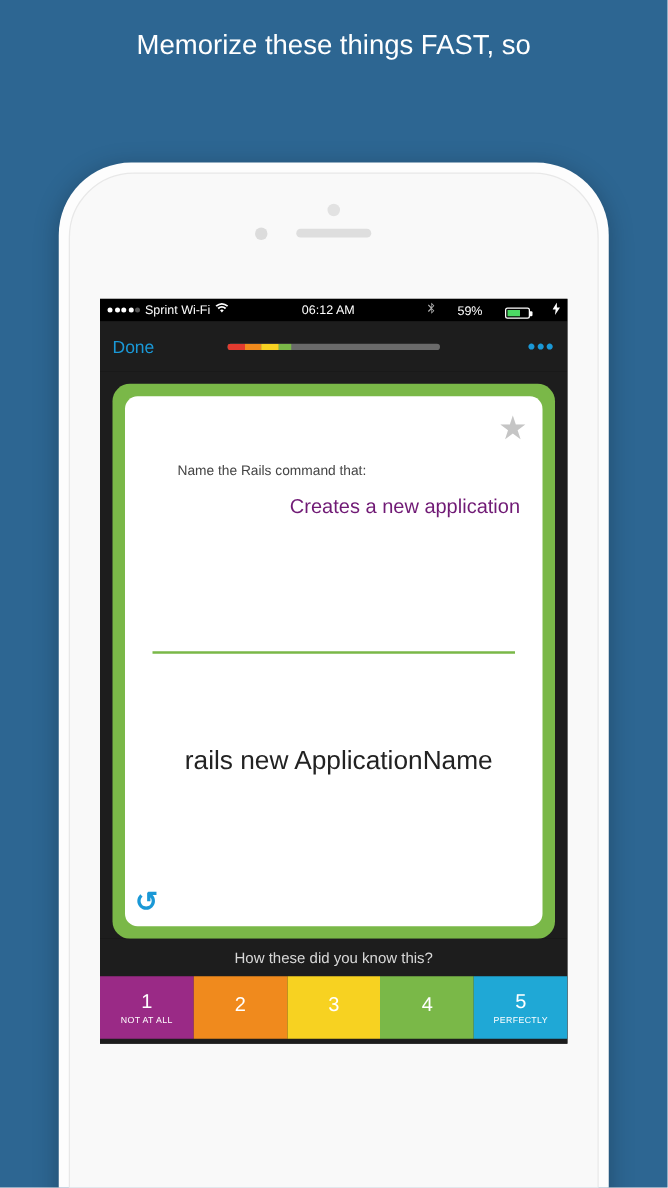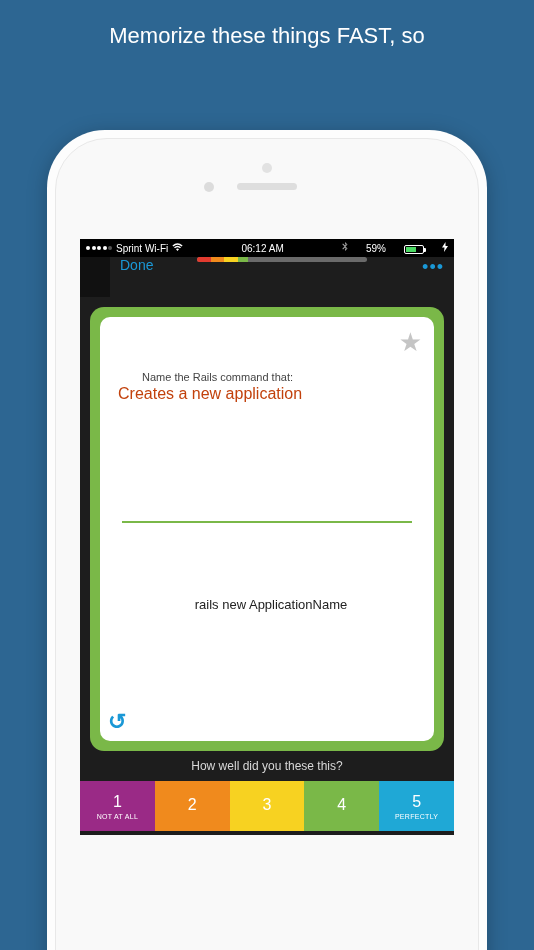--- a/index.html
+++ b/index.html
@@ -86,23 +86,23 @@
 }
 .battery::after {
   content: ""; position: absolute; right: -3px; top: 2px; width: 2px; height: 4px;
   background: #fff; border-radius: 0 1px 1px 0;
 }
 .battery-fill { position: absolute; left: 1px; top: 1px; bottom: 1px; width: 55%; background: #4cd964; }
 .nav-bar {
   background: #1d1d1d;
   height: 40px;
   display: flex;
+  align-items: center;
   padding: 0 10px;
   position: relative;
-  margin-left: 30px;
 }
 .done-btn { color: #1a98d6; font-size: 14px; }
 .nav-center {
   position: absolute; left: 50%; transform: translateX(-50%);
   text-align: center;
 }
 .nav-title { color: #fff; font-size: 11px; margin-bottom: 3px; }
 .progress-track {
   width: 170px; height: 5px; background: #6a6a6a; border-radius: 3px;
   overflow: hidden; display: flex;
@@ -132,35 +132,35 @@
   padding: 18px;
 }
 .star {
   position: absolute; top: 10px; right: 12px;
   color: #c5c5c5; font-size: 26px;
 }
 .prompt-label {
   font-size: 11px; color: #444; margin-top: 36px; padding-left: 24px;
 }
 .prompt-text {
-  font-size: 16px; color: #c2410c; text-align: left;
-  margin-top: 2px;
+  font-size: 16px; color: #701a75; text-align: right;
+  margin-top: 14px;
 }
 .divider {
   position: absolute; left: 22px; right: 22px;
   top: 48%;
   height: 2px; background: #7ab848;
 }
 .answer-text {
   position: absolute;
   left: 18px;
   right: 10px;
   top: 66%;
   text-align: center;
-  font-size: 13px;
+  font-size: 21px;
   color: #222;
 }
 .flip {
   position: absolute; left: 8px; bottom: 6px;
   color: #1a98d6; font-size: 22px; font-weight: bold;
 }
 .bottom {
   position: absolute; left: 0; right: 0; bottom: 0;
   height: 84px;
   background: #1d1d1d;
@@ -251,21 +251,21 @@
             <div class="prompt-label">Name the Rails command that:</div>
             <div class="prompt-text">Creates a new application</div>
             <div class="divider"></div>
             <div class="answer-text">rails new ApplicationName</div>
             <span class="flip">↺</span>
           </div>
         </div>
       </div>
 
       <div class="bottom">
-        <div class="how-well">How well did you these this?</div>
+        <div class="how-well">How these did you know this?</div>
         <div class="rating-row">
             <div class="rating" style="background: rgb(154, 42, 134);">
               <div class="num">1</div>
               <div class="lbl">NOT AT ALL</div>
             </div>
             <div class="rating" style="background: rgb(240, 138, 29);">
               <div class="num">2</div>
               <div class="lbl"></div>
             </div>
             <div class="rating" style="background: rgb(247, 210, 33);">

